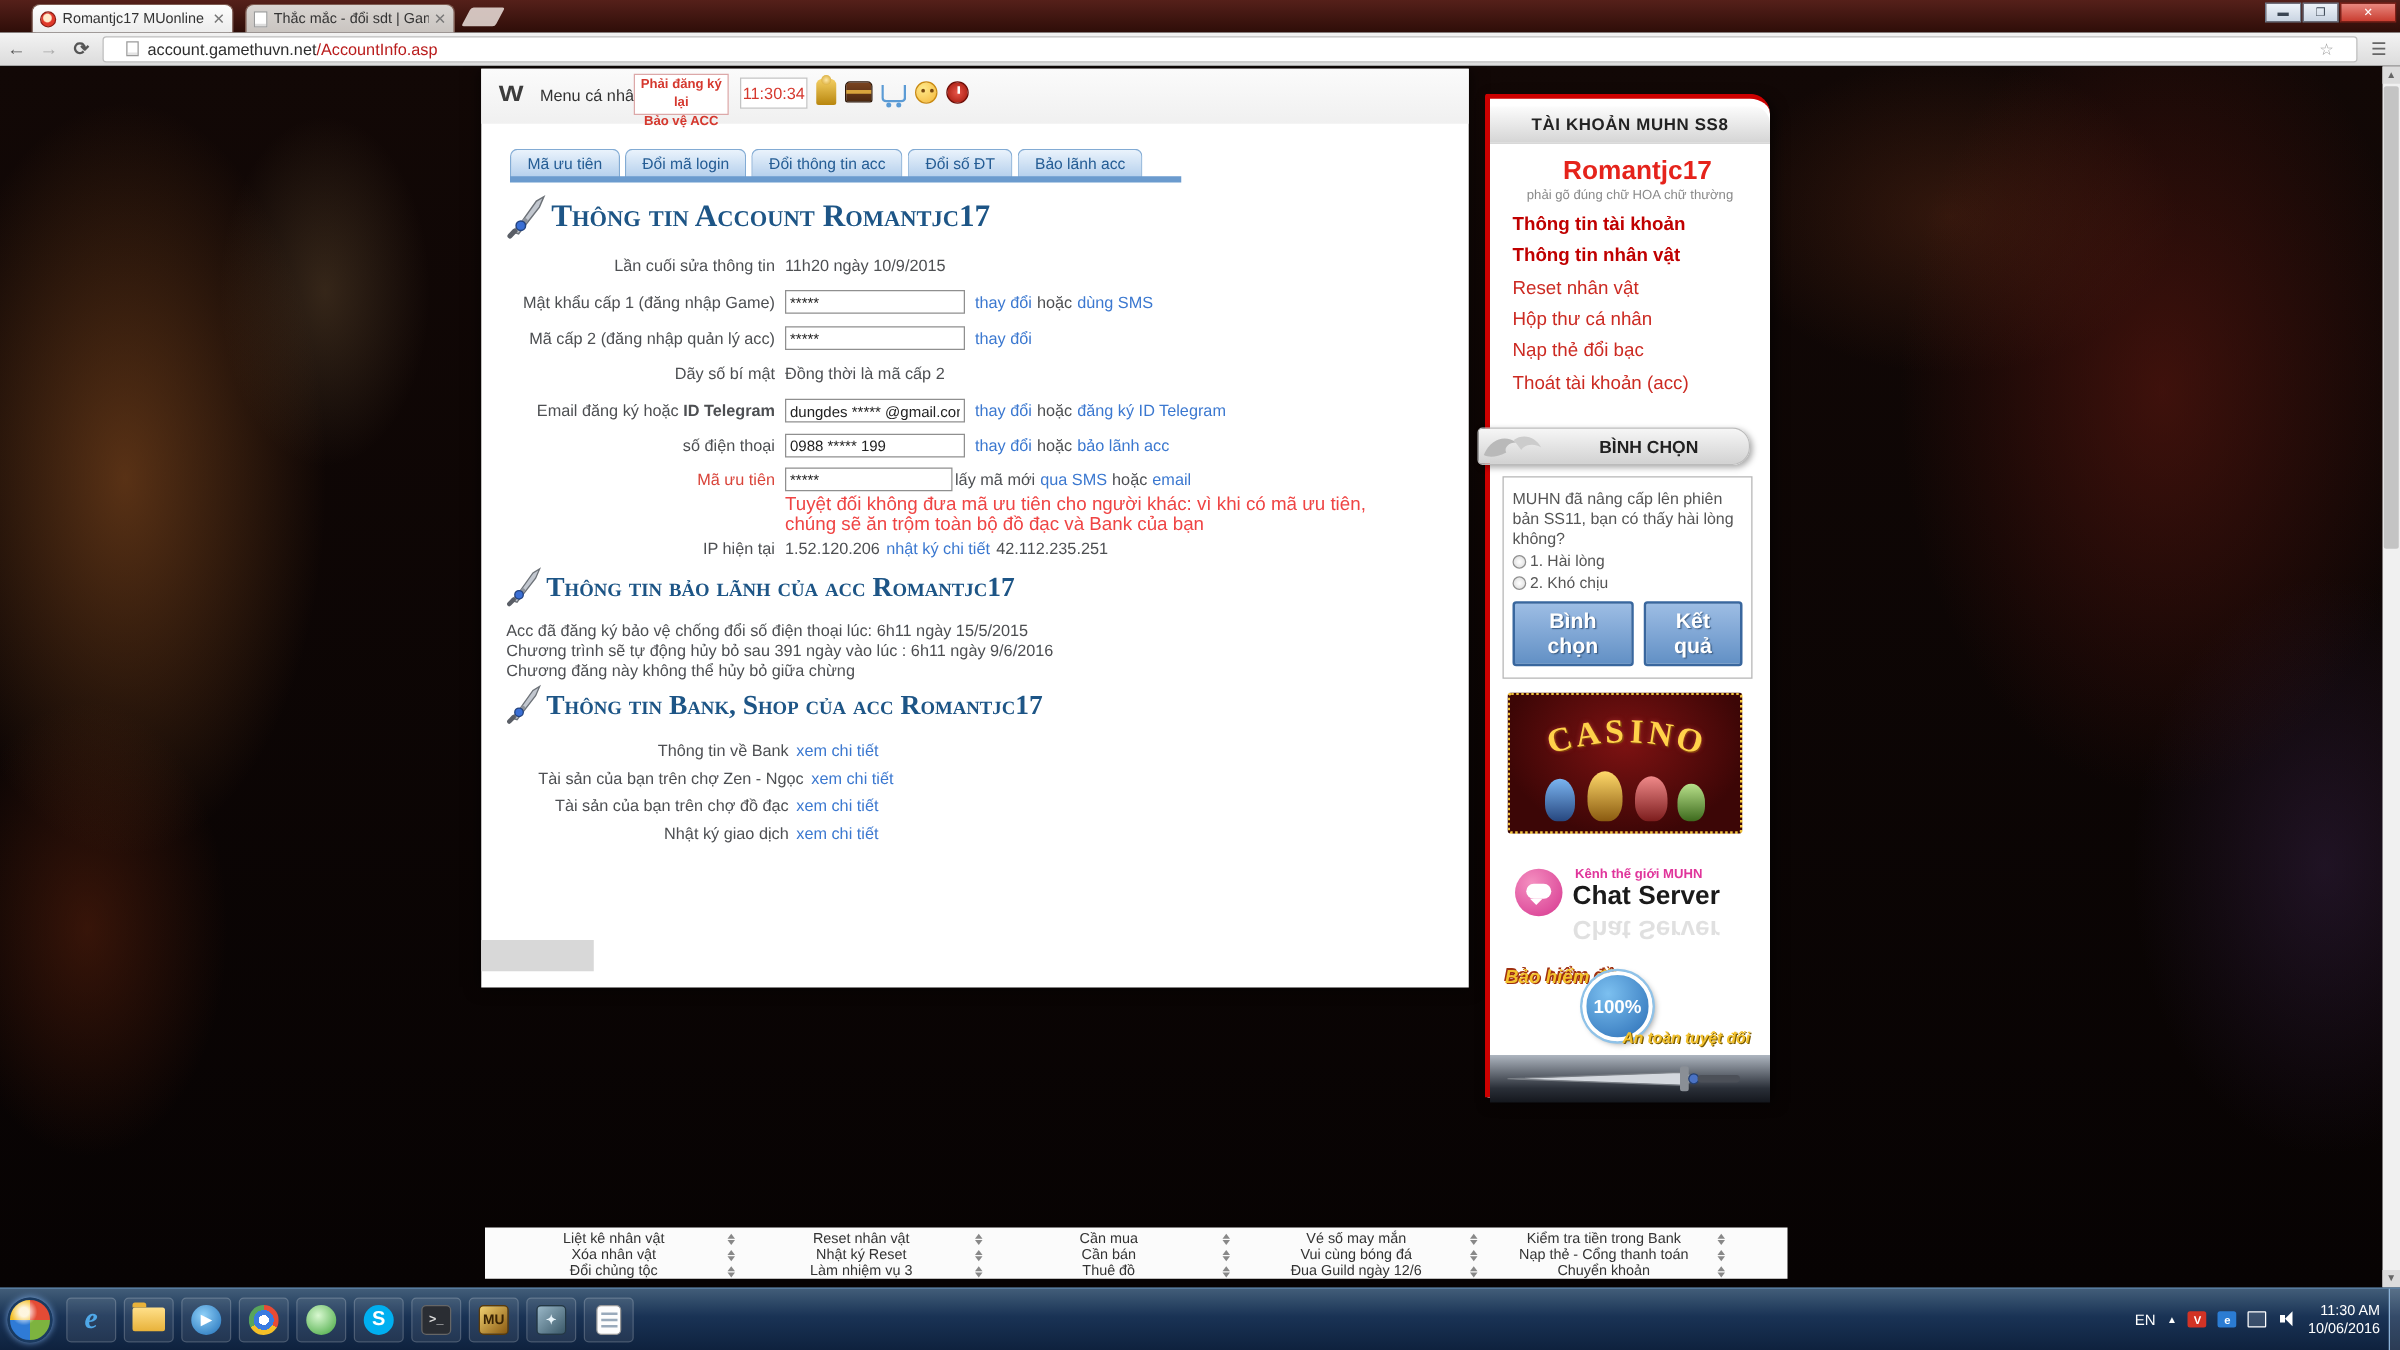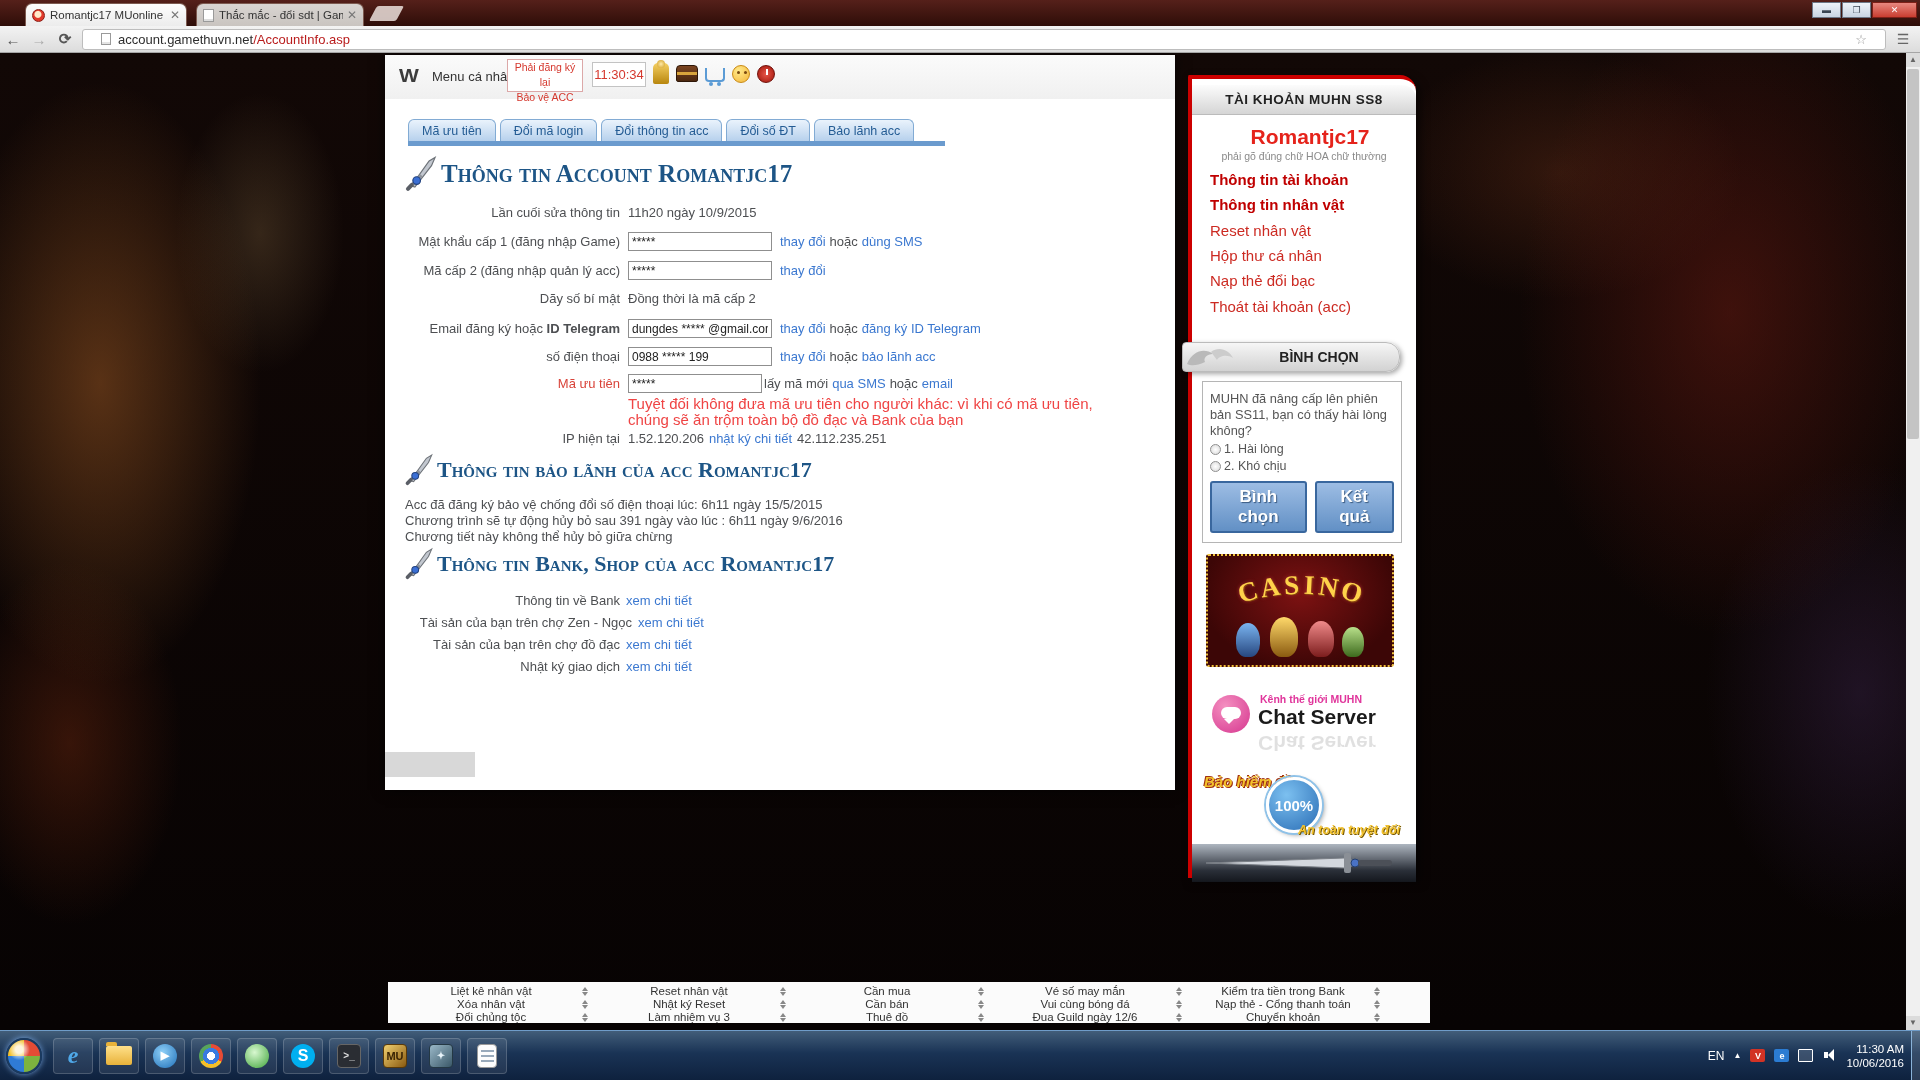--- a/index.html
+++ b/index.html
@@ -55,21 +55,21 @@
 
   
   .mainbox { position:absolute; left:385px; top:2px; width:790px; height:735px; background:#fff;
     box-shadow:0 0 12px rgba(0,0,0,.65); }
   .topbar { position:absolute; left:0; top:0; width:100%; height:44px;
     background:linear-gradient(#fbfbfb,#f0f0f0); }
   .wlogo { position:absolute; left:14px; top:9px; font-size:21px; font-weight:900; color:#3c3c3c;
     transform:scaleY(.85); letter-spacing:-2px; }
   .menucn { position:absolute; left:47px; top:14px; font-size:13px; color:#333; }
   .warnbox { position:absolute; left:122px; top:4px; width:76px; height:33px; border:1px solid #dca8a8;
-    color:#d5382e; font-size:10.5px; text-align:center; line-height:15px; background:#fff; }
+    color:#d5382e; font-size:10.5px; text-align:center; line-height:15px; background:#fff;font-weight:bold; }
   .clockbox { position:absolute; left:207px; top:7px; width:54px; height:25px; border:1px solid #c3c3c3;
     color:#d5382e; font-size:13px; text-align:center; line-height:23px; background:#fff; }
   .hicons { position:absolute; left:268px; top:8px; display:flex; gap:7px; align-items:center; }
   .ic-statue { width:16px; height:21px; background:linear-gradient(#f4cf62,#b8860e); border-radius:5px 5px 2px 2px;
     position:relative; }
   .ic-statue::before { content:""; position:absolute; left:4px; top:-3px; width:8px; height:8px; border-radius:50%;
     background:radial-gradient(#ffe9a8,#cf9c1d); }
   .ic-chest { width:22px; height:17px; background:linear-gradient(#7a4420,#4c2810); border:1px solid #2e1708;
     border-radius:4px 4px 2px 2px; position:relative; }
   .ic-chest::before { content:""; position:absolute; left:0; top:6px; width:100%; height:3px; background:#d8a43c; }
@@ -99,21 +99,21 @@
   .frow { position:absolute; left:20px; display:flex; align-items:center; font-size:13px; color:#4d4f52; }
   .lbl { width:215px; text-align:right; margin-right:8px; }
   .tin { width:144px; height:19px; border:1px solid #8f8f8f; font-size:12px; padding:0 3px;
     font-family:"Liberation Sans", sans-serif; color:#222; background:#fff; }
   .tin.narrow { width:134px; }
   a.blu { color:#3b78d0; text-decoration:none; }
   .mid { margin:0 4px; }
   .redlbl { color:#d9443a; }
   .warnline { position:absolute; left:243px; color:#ef4444; font-size:15px; }
   .glines { position:absolute; left:20px; font-size:13px; color:#4d4f52; }
-  .brow { position:absolute; left:15px; display:flex; font-size:13px; color:#4d4f52; }
+  .brow { position:absolute; left:26px; display:flex; font-size:13px; color:#4d4f52; }
   .brow .blbl { width:220px; text-align:right; margin-right:6px; }
   .graystub { position:absolute; left:0; top:697px; width:90px; height:25px; background:#d8d8d8; }
 
   
   .sidepanel { position:absolute; left:1188px; top:22px; width:228px; height:803px; background:#fff;
     border-left:4px solid #cc0000; border-top:4px solid #cc0000; border-radius:2px 16px 0 0;
     box-shadow:4px 4px 10px rgba(0,0,0,.55); }
   .sp-header { position:absolute; left:0; top:6px; width:100%; height:30px;
     background:linear-gradient(#fcfcfc,#d5d5d5); border-bottom:1px solid #bbb; border-radius:0 14px 0 0;
     text-align:center; line-height:30px; font-weight:bold; font-size:13.5px; color:#222; letter-spacing:.5px; }
@@ -377,21 +377,21 @@
         <svg width="34" height="34" viewBox="0 0 32 32">
           <polygon points="7,26 22,5 27,2 24,9 10,27" fill="#c2c7cf" stroke="#6d7278" stroke-width="1"></polygon>
           <rect x="5" y="20" width="12" height="3" rx="1" transform="rotate(-46 11 21)" fill="#8e939b"></rect>
           <circle cx="11.5" cy="21.5" r="3.2" fill="#3b6fd4" stroke="#23437f"></circle>
           <rect x="2" y="25" width="8" height="3.4" rx="1.7" transform="rotate(-46 6 27)" fill="#5a5e66"></rect>
         </svg>
         <span class="ht h2t">Thông tin bảo lãnh của acc Romantjc17</span>
       </div>
       <div class="glines" style="top:442px;">Acc đã đăng ký bảo vệ chống đổi số điện thoại lúc: 6h11 ngày 15/5/2015</div>
       <div class="glines" style="top:458px;">Chương trình sẽ tự động hủy bỏ sau 391 ngày vào lúc : 6h11 ngày 9/6/2016</div>
-      <div class="glines" style="top:474px;">Chương tiết này không thể hủy bỏ giữa chừng</div>
+      <div class="glines" style="top:474px;">Chương đăng này không thể hủy bỏ giữa chừng</div>
 
       <div class="heading" style="left:18px; top:492px;">
         <svg width="34" height="34" viewBox="0 0 32 32">
           <polygon points="7,26 22,5 27,2 24,9 10,27" fill="#c2c7cf" stroke="#6d7278" stroke-width="1"></polygon>
           <rect x="5" y="20" width="12" height="3" rx="1" transform="rotate(-46 11 21)" fill="#8e939b"></rect>
           <circle cx="11.5" cy="21.5" r="3.2" fill="#3b6fd4" stroke="#23437f"></circle>
           <rect x="2" y="25" width="8" height="3.4" rx="1.7" transform="rotate(-46 6 27)" fill="#5a5e66"></rect>
         </svg>
         <span class="ht h2t">Thông tin Bank, Shop của acc Romantjc17</span>
       </div>

